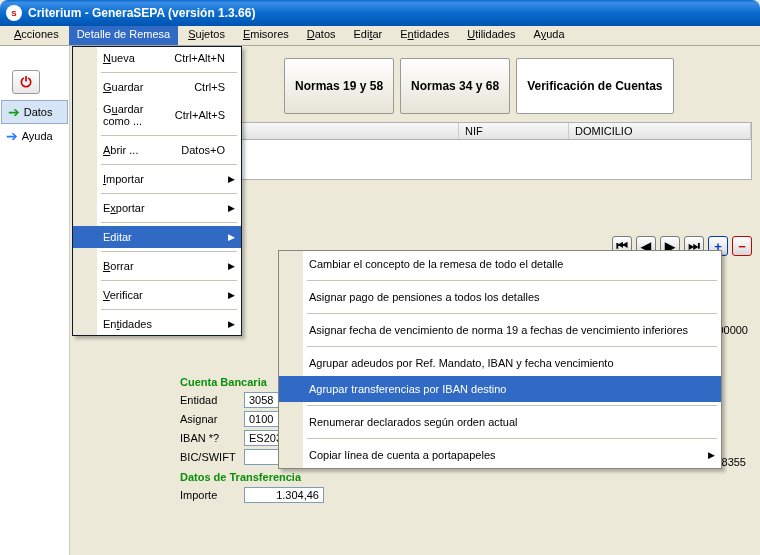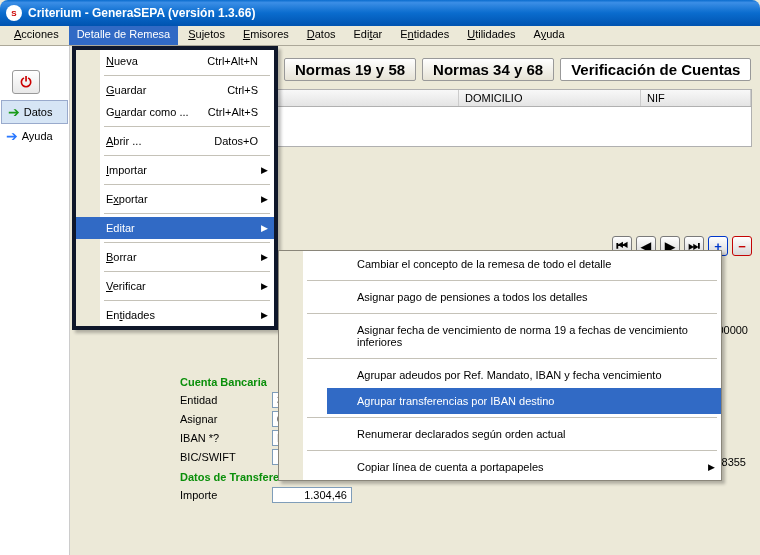--- a/index.html
+++ b/index.html
@@ -87,22 +87,22 @@
   background: #ece9d8;
 }
 .tabs-row {
   padding: 12px 8px 4px 8px;
   display:flex;
   gap:6px;
 }
 .tab-btn {
   border:1px solid #999;
   background: linear-gradient(#fff,#e6e3d6);
-  padding: 2px 10px;
-  font-size:15px;
+  padding: 20px 10px;
+  font-size:12px;
   border-radius:2px;
 }
 .tab-btn.strong { font-weight:bold; }
 .tab-btn.active { background:#fff; }
 .grid-header {
   margin: 4px 8px 0 8px;
   display:flex;
   border:1px solid #b0b0b0;
   background: linear-gradient(#f8f8f8,#e4e4e4);
 }
@@ -132,38 +132,37 @@
   position:absolute;
   left: 110px;
   top: 330px;
   font-size:11px;
 }
 .form-section .hdr {
   color:#0a8f0a; font-weight:bold;
   margin-bottom:4px;
 }
 .form-row { display:flex; align-items:center; margin-bottom:3px;}
-.form-row label { width:92px; }
+.form-row label { width:64px; }
 .form-row input {
   border:1px solid #7f9db9;
   padding:1px 4px;
   font-family:inherit; font-size:11px;
   background:#fff;
 }
 
 .menu-dropdown {
   position: absolute;
   top: 46px;
   left: 72px;
-  width: 206px;
+  width: 170px;
   background:#fff;
-  border:4px solid #0f172a;
+  border:1px solid #0f172a;
   box-shadow: 3px 3px 3px rgba(0,0,0,.25);
   z-index: 20;
-  text-align: right;
 }
 .menu-dropdown .gutter {
   position:absolute; left:0; top:0; bottom:0; width:24px;
   background:#ece9d8;
 }
 .menu-row {
   position:relative;
   display:flex;
   align-items:center;
   padding: 5px 16px 5px 30px;
@@ -193,21 +192,21 @@
   width: 444px;
   background:#fff;
   border:1px solid #8a867a;
   box-shadow: 3px 3px 3px rgba(0,0,0,.25);
   z-index: 25;
 }
 .submenu .gutter {
   position:absolute; left:0; top:0; bottom:0; width:24px;
   background:#ece9d8;
 }
-.submenu .menu-row { padding: 7px 20px 7px 30px; margin-left: 48px; }
+.submenu .menu-row { padding: 7px 20px 7px 30px; }
 </style>
 </head>
 <body>
 
 <div class="titlebar">
   <div class="app-icon">S</div>
   <div class="title-text">Criterium - GeneraSEPA (versión 1.3.66)</div>
 </div>
 
 <div class="menubar">
@@ -237,22 +236,22 @@
 
   <div class="right-area">
     <div class="tabs-row">
       <div style="width:200px;"></div>
       <div class="tab-btn strong">Normas 19 y 58</div>
       <div class="tab-btn strong">Normas 34 y 68</div>
       <div class="tab-btn strong active">Verificación de Cuentas</div>
     </div>
     <div class="grid-header">
       <div style="width:380px;"></div>
+      <div style="width:110px;">NIF</div>
       <div style="flex:1;">DOMICILIO</div>
-      <div style="width:110px;">NIF</div>
     </div>
     <div class="grid-body"></div>
 
     <div class="pager-wrap">
       <div class="pager-btn">⏮</div>
       <div class="pager-btn">◀</div>
       <div class="pager-btn">▶</div>
       <div class="pager-btn">⏭</div>
       <div class="pager-btn plus">+</div>
       <div class="pager-btn minus">−</div>

